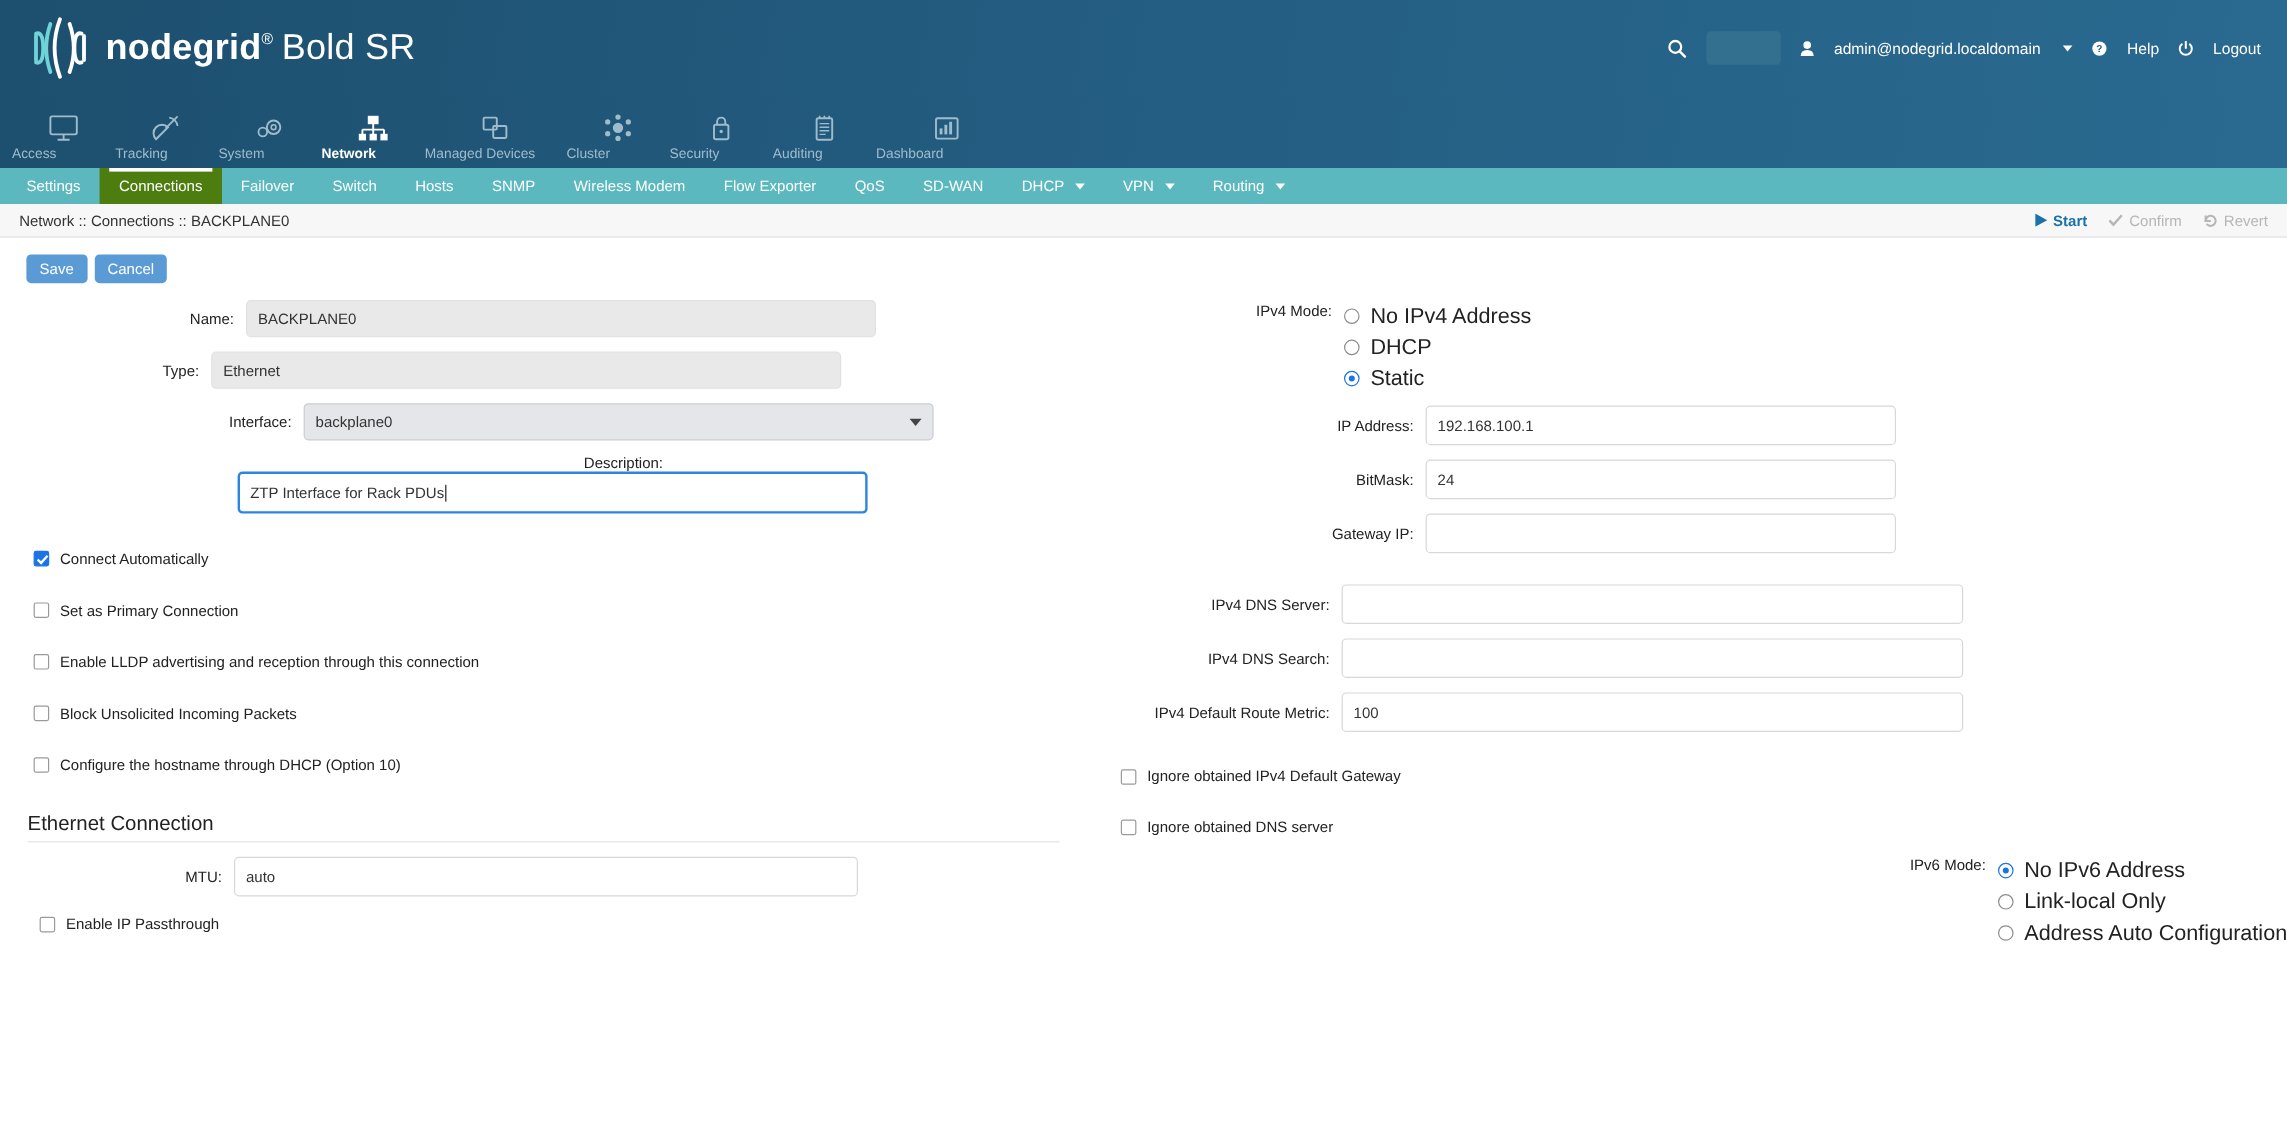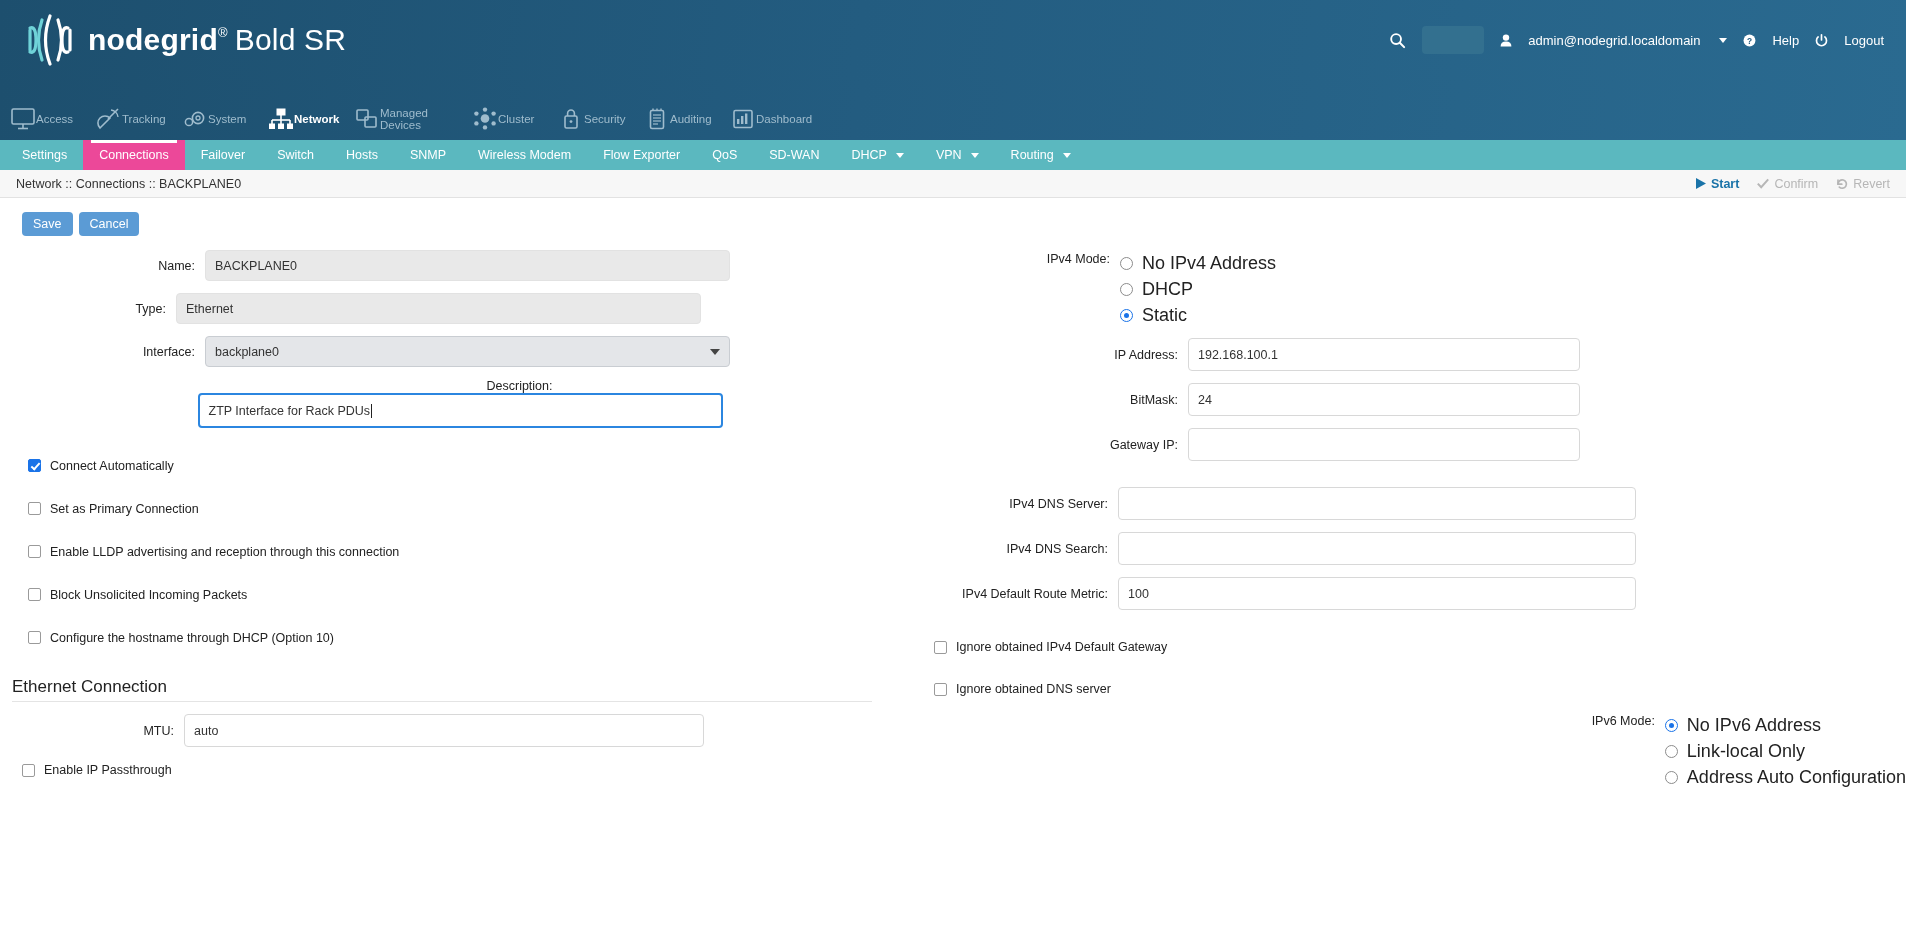--- a/index.html
+++ b/index.html
@@ -35,35 +35,35 @@
 
   
   .mainnav {
     height:60px;
     background:linear-gradient(100deg,#1d4f6e 0%,#235c80 45%,#2a6a90 100%);
     display:flex; align-items:flex-end;
     padding-left:10px;
     position:relative;
   }
   .navitem {
-    width:86px; display:flex; flex-direction:row; align-items:center;
+    width:86px; display:flex; flex-direction:column; 
     color:#9fbccd; font-size:11.5px; padding-bottom:5px; cursor:pointer;
   }
   .navitem.wide { width:118px; }
   .navitem .nico { height:28px; display:flex; align-items:flex-end; justify-content:center; margin-bottom:4px; }
   .navitem.active { color:#ffffff; font-weight:700; }
   .navitem.active .nico svg * { stroke:#fff !important; fill-opacity:1;}
 
   
   .subnav {
     height:30px; background:#5bb8bf; display:flex; align-items:center;
     padding-left:6px; color:#fff; font-size:12.5px;
   }
   .subitem { padding:0 16px; height:30px; display:flex; align-items:center; cursor:pointer; position:relative; white-space:nowrap;}
-  .subitem.active { background:#ec4899; }
+  .subitem.active { background:#4d7c0f; }
   .subitem.active:before { content:""; position:absolute; left:8px; right:8px; top:0; height:3px; background:#fff; }
   .subitem .sc { width:0;height:0;border-left:4px solid transparent;border-right:4px solid transparent;border-top:5px solid #fff; margin-left:9px; }
 
   
   .crumbbar {
     height:28px; background:#f7f7f7; border-bottom:1px solid #e2e2e2;
     display:flex; align-items:center; padding:0 16px; font-size:12.5px; color:#333;gap:42px;
   }
   .crumb-actions { margin-left:auto; display:flex; gap:18px; font-size:12.5px; align-items:center; }
   .act { display:flex; align-items:center; gap:5px; cursor:pointer; }
@@ -374,21 +374,21 @@
     <div class="frow" style="margin-bottom:12px;">
       <div class="flabel" style="width:205px;">Name:</div>
       <div class="finput ro" style="width:525px;">BACKPLANE0</div>
     </div>
 
     <div class="frow" style="margin-bottom:12px;">
       <div class="flabel" style="width:176px;">Type:</div>
       <div class="finput ro" style="width:525px;">Ethernet</div>
     </div>
 
-    <div class="frow" style="margin-bottom:12px;">
+    <div class="frow" style="margin-bottom:12px;padding-left:48px;">
       <div class="flabel" style="width:205px;">Interface:</div>
       <div class="finput sel" style="width:525px;">
         <span>backplane0</span>
         <i class="caret-sel"></i>
       </div>
     </div>
 
     <div class="frow" style="margin-bottom:20px;flex-direction:column;">
       <div class="flabel" style="width:205px;">Description:</div>
       <div class="finput focused" style="width:525px;height:35px;">
@@ -411,21 +411,21 @@
     </div>
     <div class="cbrow" style="margin:8px 0 0 28px;height:35px;">
       <i class="cbx"></i>
       <span>Block Unsolicited Incoming Packets</span>
     </div>
     <div class="cbrow" style="margin:8px 0 0 28px;height:35px;">
       <i class="cbx"></i>
       <span>Configure the hostname through DHCP (Option 10)</span>
     </div>
 
-    <div style="margin:22px 0 0 12px; width:860px;">
+    <div style="margin:22px 0 0 23px; width:860px;">
       <h2 class="sechead">Ethernet Connection</h2>
       <hr class="secline">
       <div class="frow" style="margin-bottom:16px;">
         <div class="flabel" style="width:172px;">MTU:</div>
         <div class="finput" style="width:520px;height:33px;">auto</div>
       </div>
       <div class="cbrow" style="margin-left:10px;">
         <i class="cbx"></i>
         <span>Enable IP Passthrough</span>
       </div>

